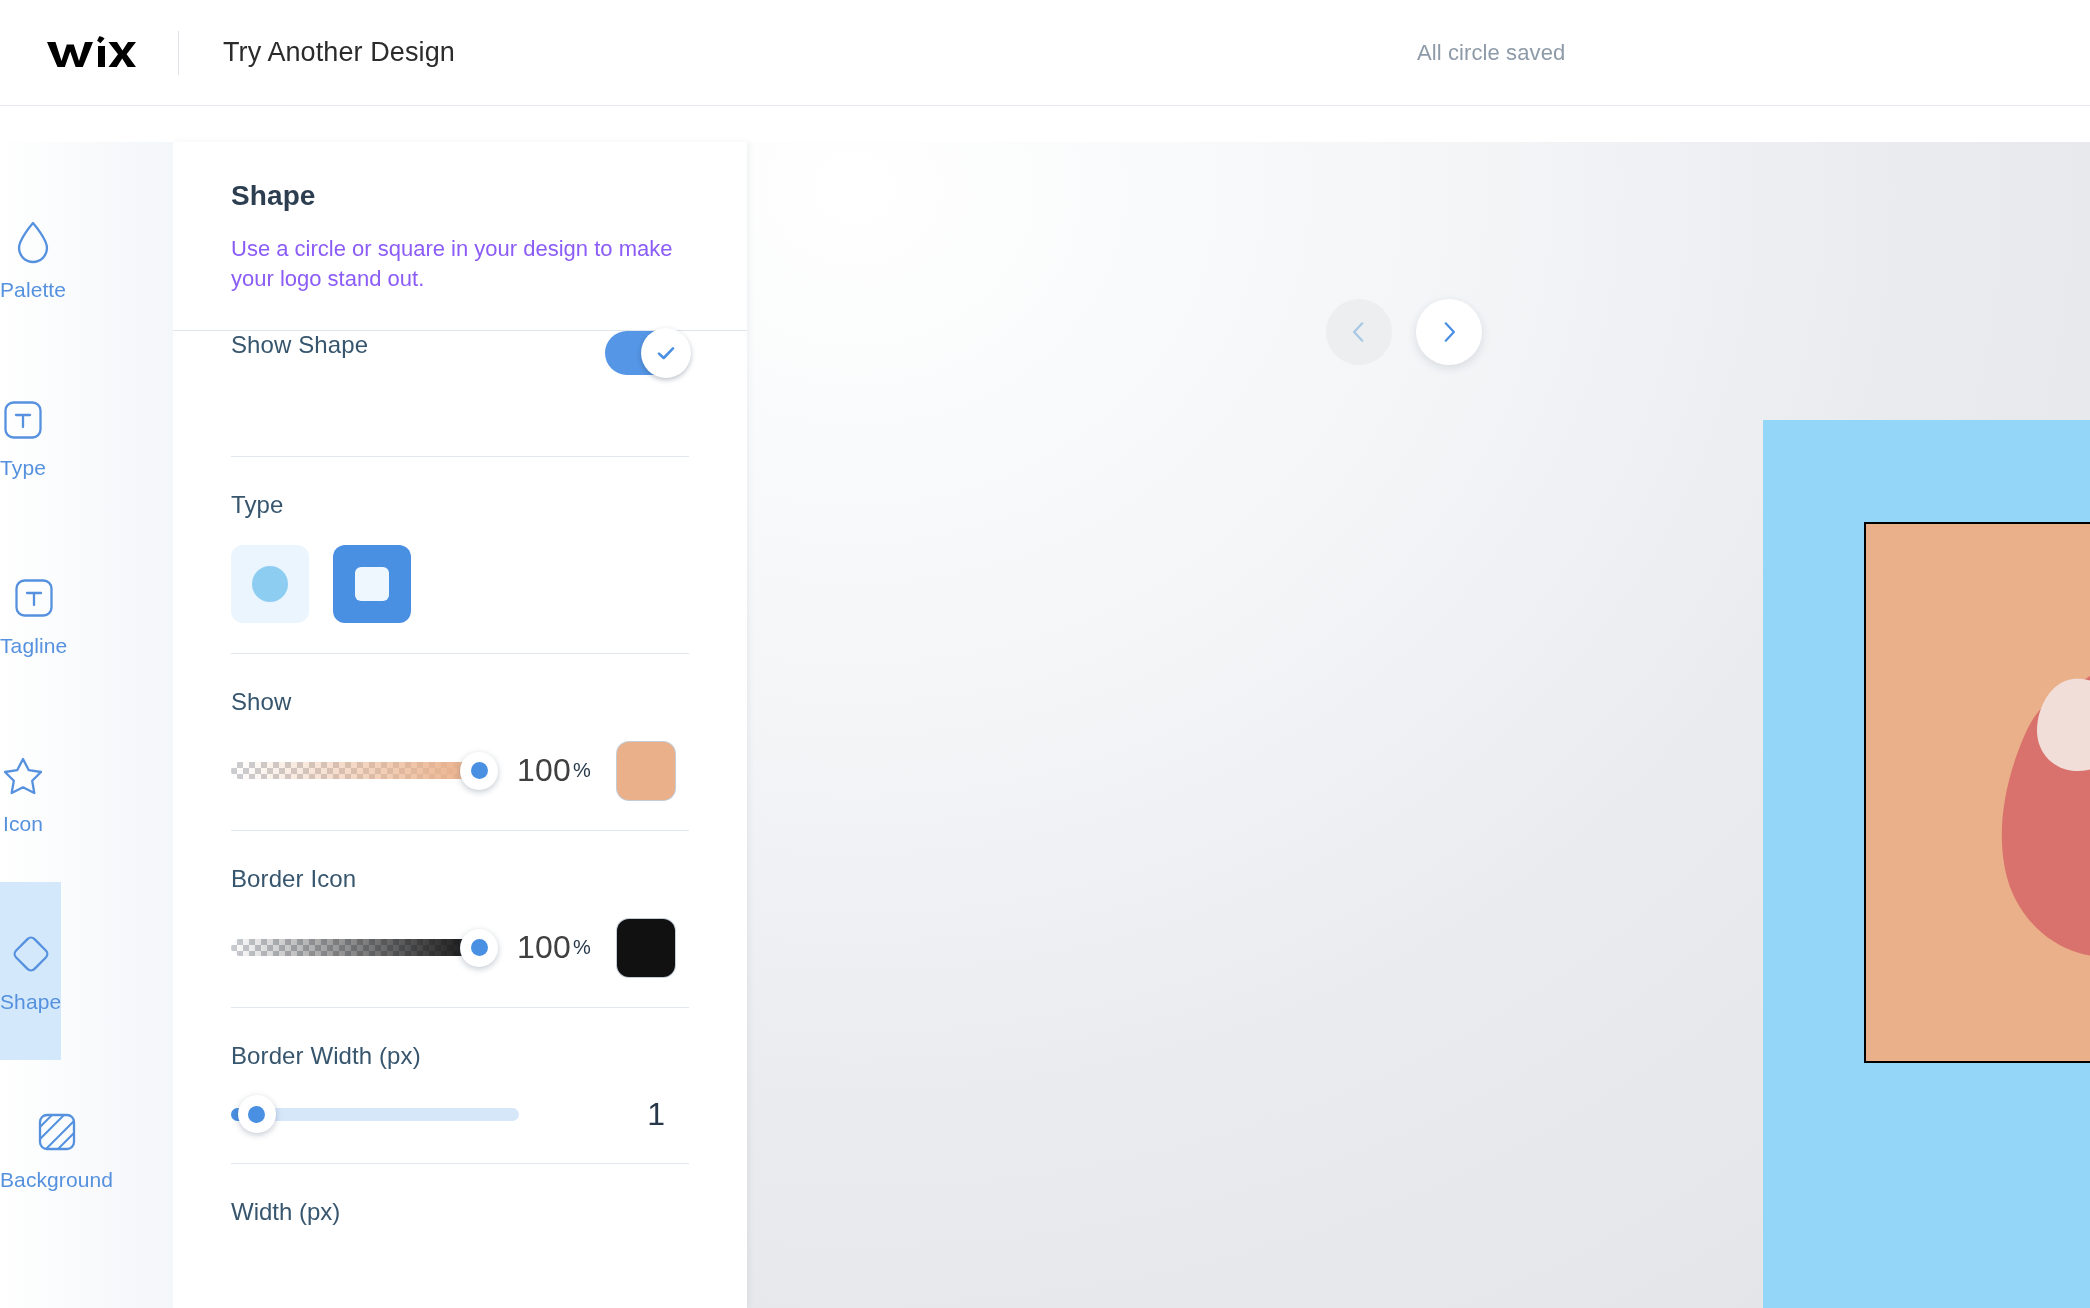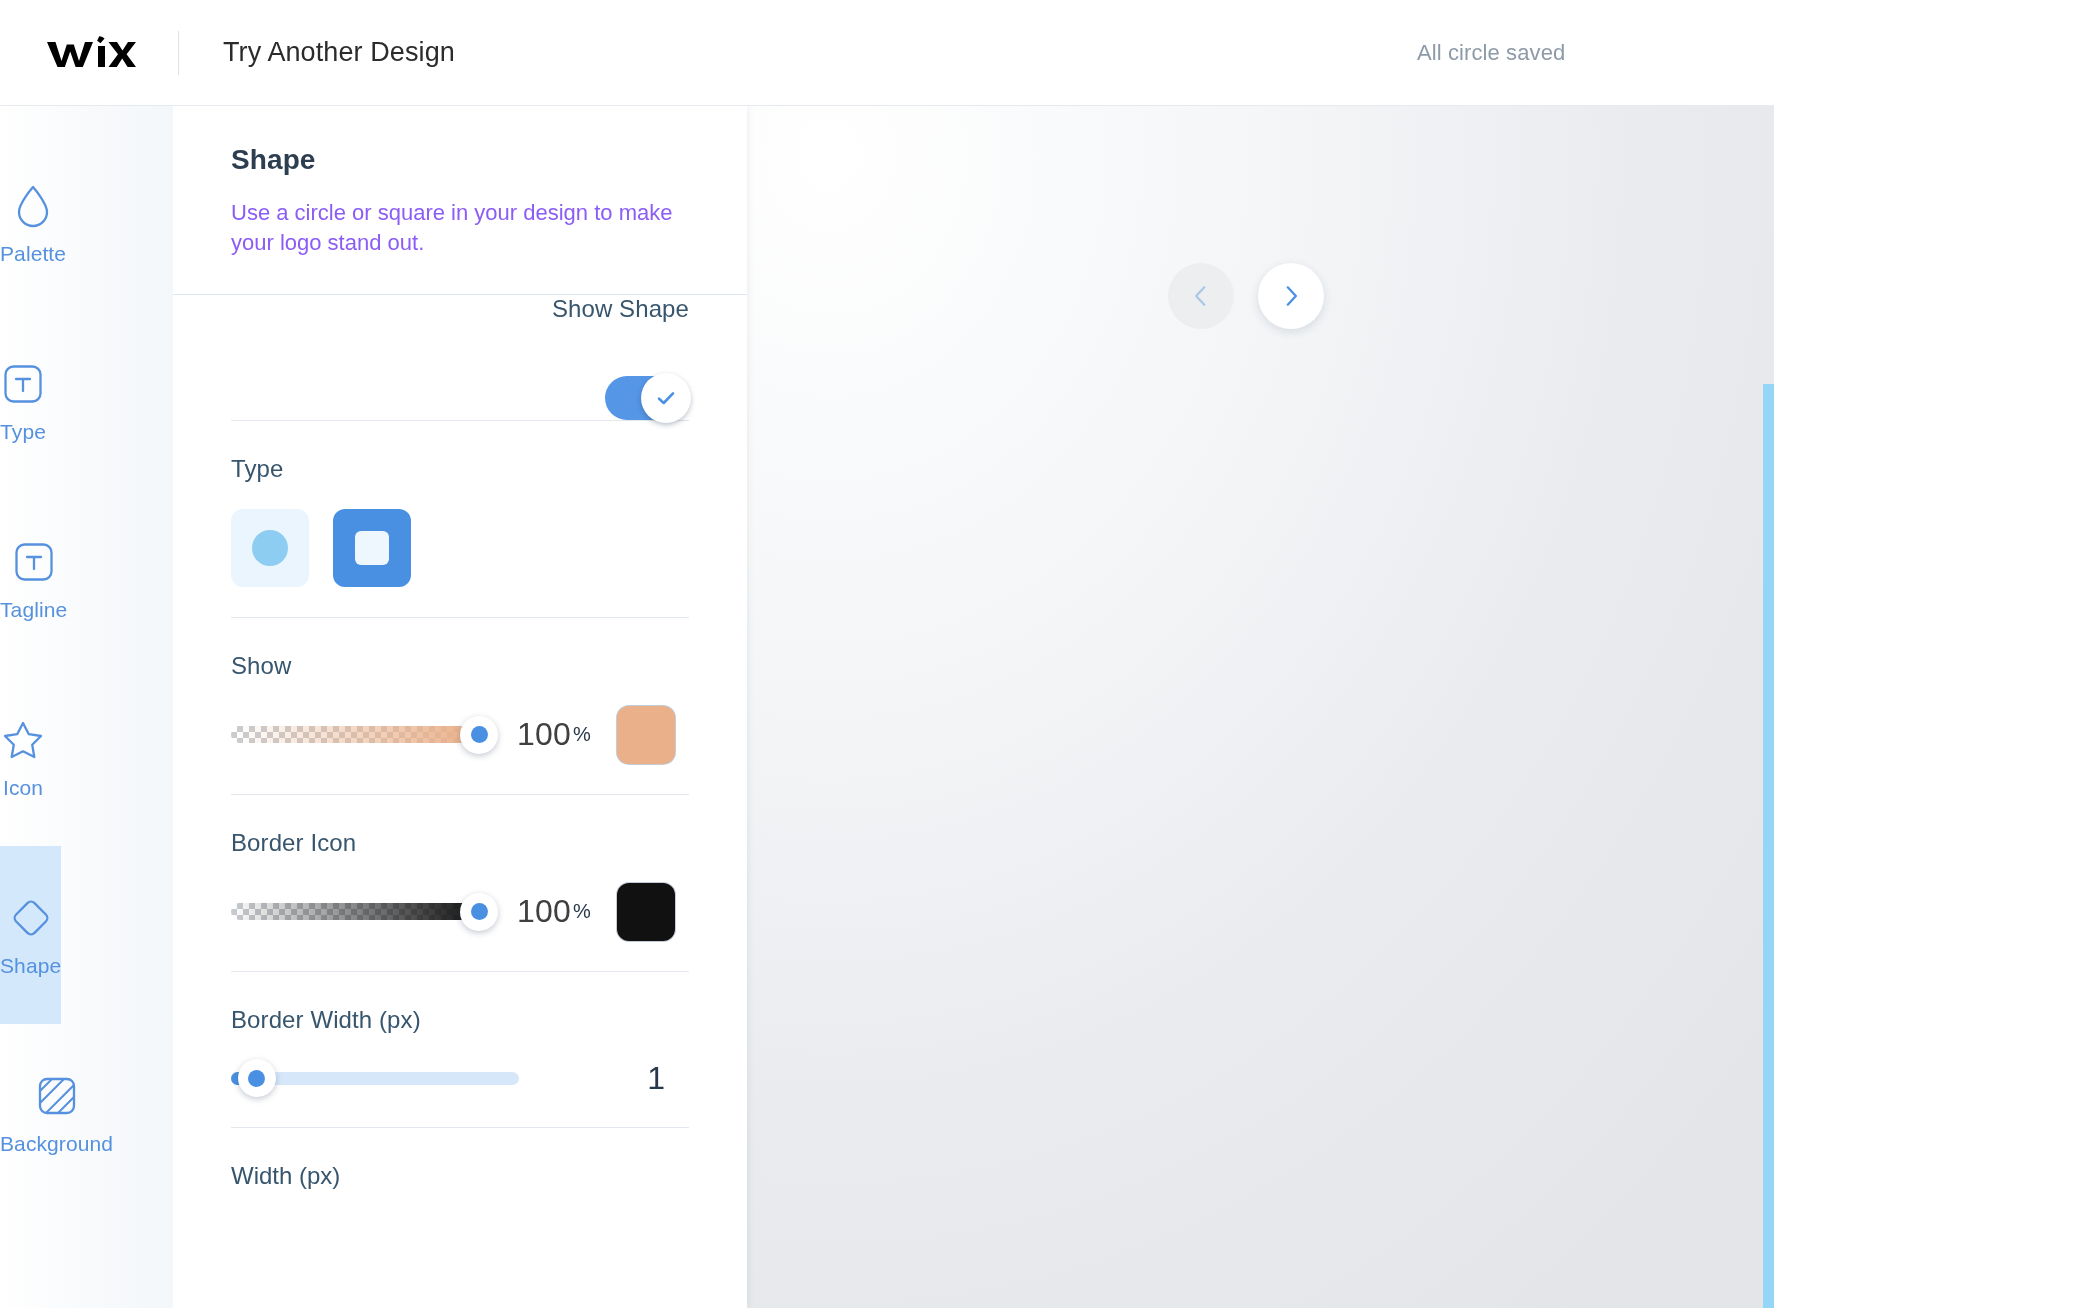--- a/index.html
+++ b/index.html
@@ -7,24 +7,25 @@
   html, body {
     width: 2090px;
     height: 1308px;
     overflow: hidden;
     font-family: "Liberation Sans", sans-serif;
     background: #ffffff;
   }
 
   #app {
     position: relative;
-    width: 1774px;
+    width: 2090px;
     height: 1308px;
     display: flex;
     flex-direction: column;
+    gap: 36px;
   }
 
   
   .topbar {
     position: relative;
     height: 106px;
     min-height: 106px;
     background: #ffffff;
     border-bottom: 1px solid #e6e9ed;
     display: flex;
@@ -130,25 +131,24 @@
     font-size: 22px;
     color: #8b5cf6;
     line-height: 1.36;
     max-width: 480px;
   }
 
   .panel-body { padding: 0 58px; }
 
   .row-toggle {
     display: flex;
-    align-items: flex-end;
+    align-items: flex-start;
     justify-content: space-between;
     height: 126px;
     border-bottom: 1px solid #e3e8ee;
-    flex-direction: column;
   }
   .row-label {
     font-size: 24px;
     color: #37566e;
     letter-spacing: 0.1px;
   }
 
   
   .switch {
     position: relative;

